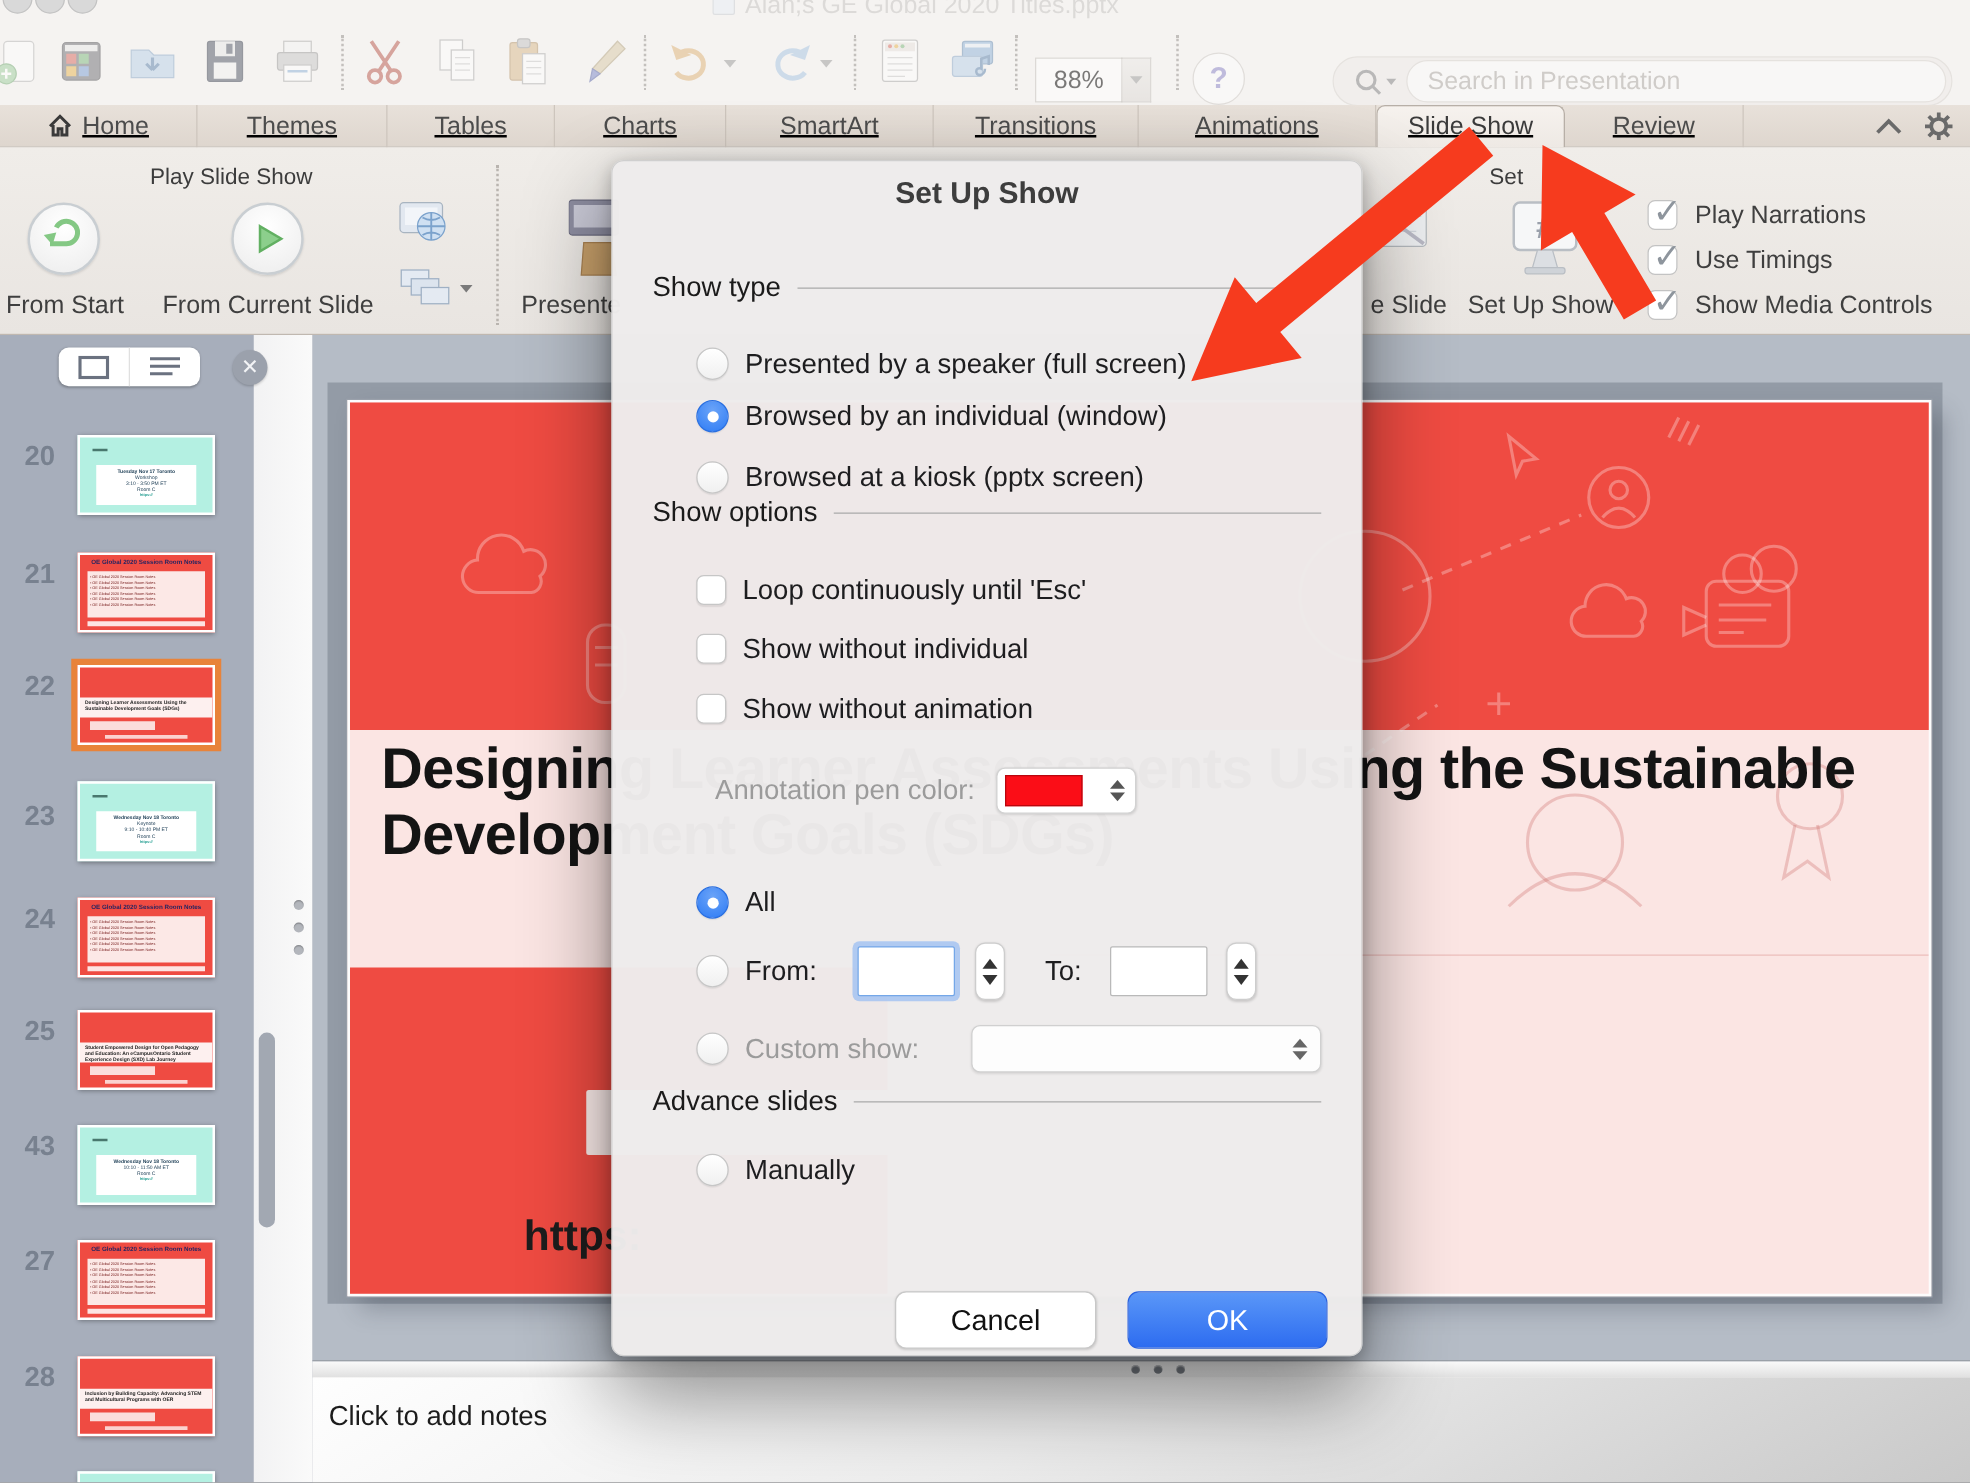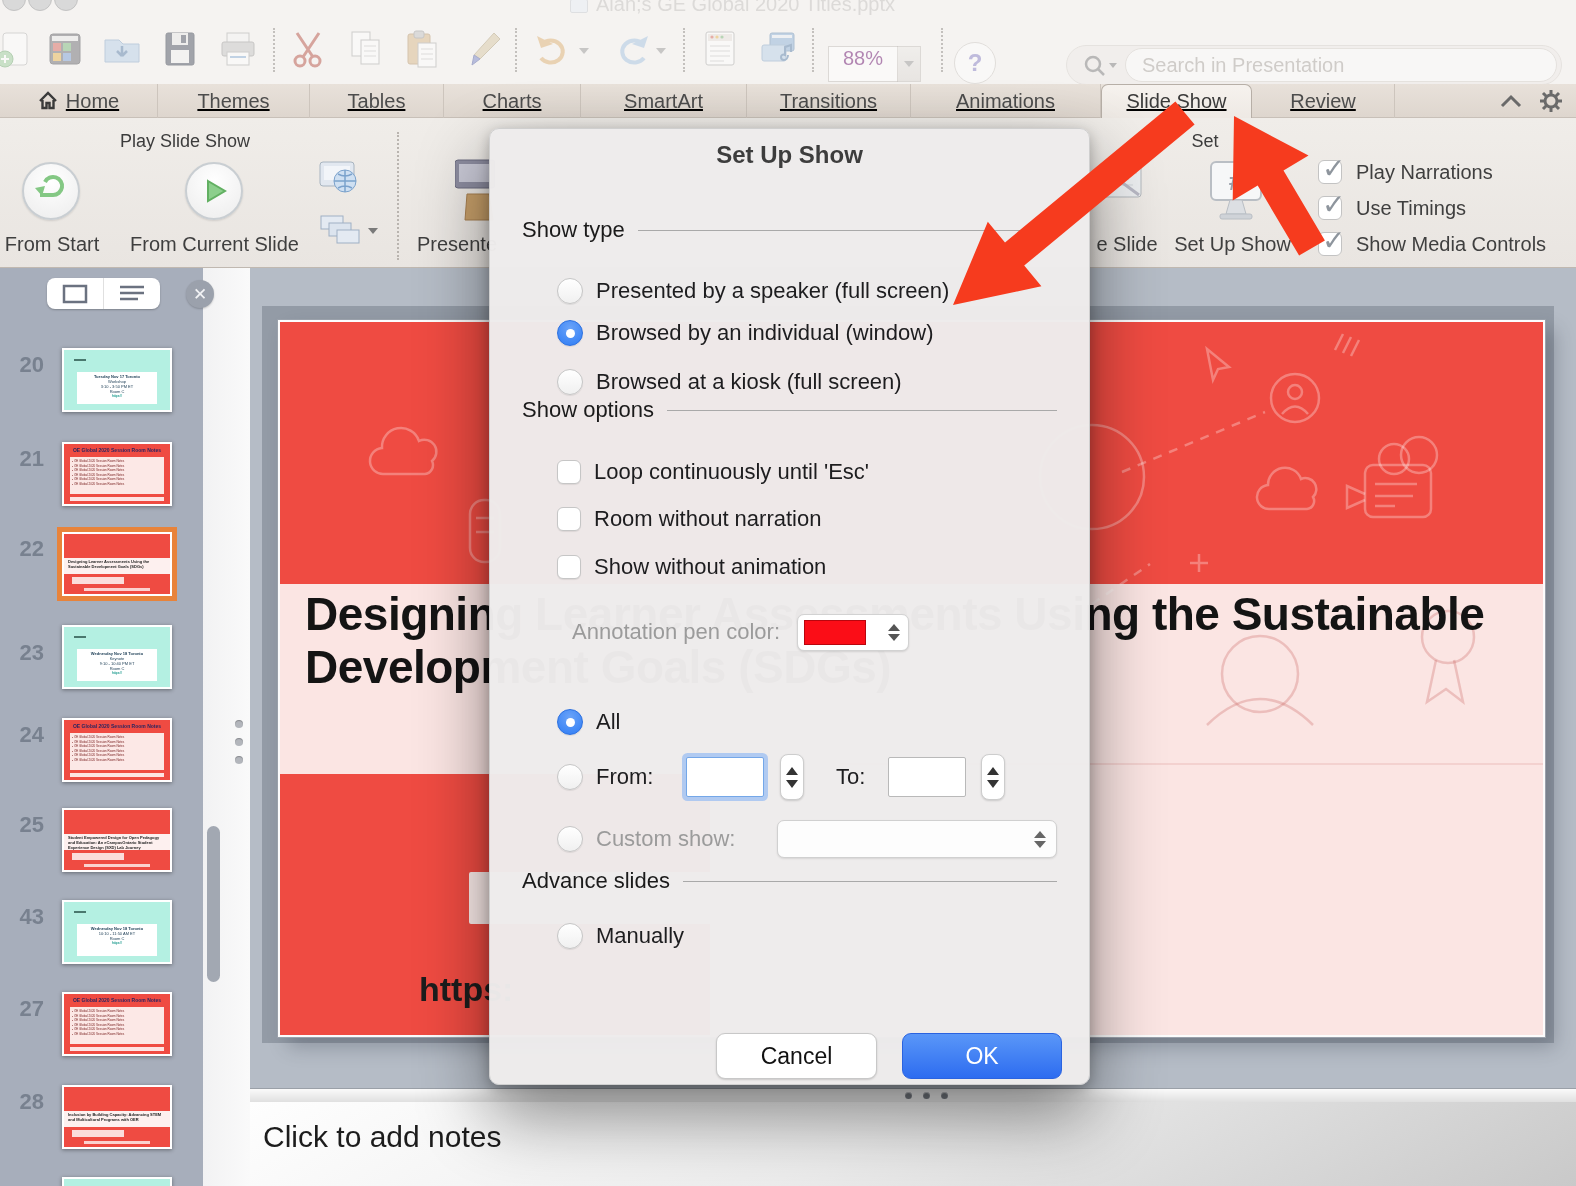--- a/index.html
+++ b/index.html
@@ -10,21 +10,21 @@
 
 #titlebar{left:0;top:0;width:1576px;height:18px;background:#f5f3f1;overflow:hidden;}
 .tlight{width:24px;height:24px;border-radius:50%;background:#d9d9d9;border:1px solid #c3c3c3;top:-13px;}
 #doctitle{left:570px;top:-7px;color:#c4c2c0;font-size:20px;white-space:nowrap;}
 .docicon{display:inline-block;width:18px;height:14px;background:#e8eef5;border:1px solid #c9cdd3;border-radius:2px;vertical-align:-2px;margin-right:8px;}
 
 #toolbar{left:0;top:18px;width:1576px;height:66px;background:#f5f3f1;}
 .tbi{top:8px;width:40px;height:46px;display:flex;align-items:center;justify-content:center;}
 .tdiv{top:10px;width:0;height:44px;border-left:2px dotted #c3c0bd;}
 .caret{width:0;height:0;border-left:5px solid transparent;border-right:5px solid transparent;border-top:6px solid #9a9a9a;top:30px;}
-#zoombox{left:828px;top:28px;width:70px;height:36px;background:#fff;border:1px solid #c5c1bd;display:flex;align-items:flex-start;justify-content:center;font-size:20px;color:#701a75;}
+#zoombox{left:828px;top:28px;width:70px;height:36px;background:#fff;border:1px solid #c5c1bd;display:flex;align-items:center;justify-content:center;font-size:20px;color:#000000;}
 #zoomdrop{left:897px;top:28px;width:24px;height:36px;background:linear-gradient(#eceae7,#dcd8d4);border:1px solid #c5c1bd;border-left:none;display:flex;align-items:center;justify-content:center;}
 #helpbtn{left:954px;top:24px;width:42px;height:42px;border-radius:50%;background:#fdfdfd;border:1px solid #ccc8c4;display:flex;align-items:center;justify-content:center;color:#8b84c8;font-size:24px;font-weight:bold;}
 #search{left:1066px;top:27px;width:496px;height:40px;border-radius:20px;background:#efecea;border:1px solid #dedad6;}
 #searchinner{left:58px;top:2px;width:432px;height:34px;border-radius:17px;background:#fbfaf9;border:1px solid #ddd9d5;}
 #search input{border:none;outline:none;background:transparent;width:100%;height:100%;padding:0 16px;font-size:20px;color:#6b6b6b;}
 #search input::placeholder{color:#bcb8b4;}
 
 #tabbar{left:0;top:84px;width:1576px;height:34px;background:linear-gradient(#e8e1da,#ded6ce);display:flex;border-bottom:1px solid #c8c0b8;text-decoration:underline;}
 .tab{height:34px;display:flex;align-items:center;justify-content:center;gap:8px;font-size:20px;color:#4c4c4c;border-right:1px solid #cdc5bd;cursor:default;}
 .tab.active{background:linear-gradient(#f6f2ee,#eee9e4);border:1px solid #b7afa7;border-bottom:none;border-radius:7px 7px 0 0;color:#3a3a3a;}
@@ -60,21 +60,21 @@
 #recess{left:12px;top:38px;width:1292px;height:737px;background:#939ba6;}
 #slide{left:28px;top:52px;width:1267px;height:717px;background:#fbe5e3;border:2px solid #fcfcfc;box-shadow:0 0 0 1px #9aa1ab,10px 10px 18px rgba(40,48,60,.28);}
 #redtop{left:0;top:0;width:1263px;height:262px;background:#ef4b42;}
 #redbl{left:0;top:452px;width:430px;height:261px;background:#ef4b42;}
 #authorbox{left:189px;top:550px;width:300px;height:52px;background:#fdeeec;border-radius:2px;}
 #slidetitle{left:25px;top:266px;width:1240px;font-size:46px;line-height:53px;font-weight:bold;color:#141414;letter-spacing:-.5px;}
 #slidelink{left:139px;top:648px;font-size:34px;font-weight:bold;color:#1d1d1d;}
 #notesdiv{left:250px;top:1088px;width:1326px;height:14px;background:linear-gradient(#fafafa,#e0e0e0);border-top:1px solid #9aa0a8;}
 .gripdot{top:3px;width:7px;height:7px;border-radius:50%;background:#70757c;box-shadow:inset 0 1px 1px rgba(255,255,255,.6);}
 #notes{left:250px;top:1102px;width:1326px;height:84px;background:linear-gradient(150deg,#fefefe 0%,#ededed 45%,#c9c9c9 100%);}
-#notestext{left:13px;top:18px;font-size:30px;color:#1c1c1c;}
+#notestext{left:13px;top:18px;font-size:22px;color:#1c1c1c;}
 
 #dialog{left:489px;top:128px;width:601px;height:957px;background:rgba(238,236,236,.98);border:1px solid #cfcfcf;border-radius:10px;box-shadow:0 30px 70px rgba(0,0,0,.45),0 4px 14px rgba(0,0,0,.25);z-index:10;}
 #dlgtitle{left:0;top:12px;width:100%;text-align:center;font-size:24px;font-weight:bold;color:#3d3d3d;}
 .dhead{left:32px;right:32px;height:26px;display:flex;align-items:center;gap:13px;position:absolute;}
 .dhead span{font-size:22px;color:#1b1b1b;white-space:nowrap;}
 .dhead .rule{flex:1;height:1px;background:#a9a9a9;}
 .drow{left:67px;right:32px;height:28px;display:flex;align-items:center;position:absolute;}
 .radio{width:26px;height:26px;border-radius:50%;background:linear-gradient(#ffffff,#f0f0f0);border:1px solid #c6c6c6;box-shadow:0 1px 1px rgba(0,0,0,.08);flex:none;position:relative;}
 .radio.sel{background:radial-gradient(circle at 50% 30%,#6aa3f8,#2e7cf5);border-color:#2a6fe0;}
 .radio.sel::after{content:"";position:absolute;left:8px;top:8px;width:9px;height:9px;border-radius:50%;background:#fff;}
@@ -543,34 +543,34 @@
     <div class="drow" style="top:148px">
       <span class="radio"></span>
       <span class="dlabel">Presented by a speaker (full screen)</span>
     </div>
     <div class="drow" style="top:190px">
       <span class="radio sel"></span>
       <span class="dlabel">Browsed by an individual (window)</span>
     </div>
     <div class="drow" style="top:239px">
       <span class="radio"></span>
-      <span class="dlabel">Browsed at a kiosk (full screen)</span>
+      <span class="dlabel">Browsed at a kiosk (pptx screen)</span>
     </div>
 
     <div class="dhead" style="top:268px">
       <span>Show options</span>
         <i class="rule"></i>
     </div>
     <div class="drow" style="top:329px">
       <span class="cb"></span>
       <span class="dlabel">Loop continuously until 'Esc'</span>
     </div>
     <div class="drow" style="top:376px">
       <span class="cb"></span>
-      <span class="dlabel">Room without narration</span>
+      <span class="dlabel">Show without individual</span>
     </div>
     <div class="drow" style="top:424px">
       <span class="cb"></span>
       <span class="dlabel">Show without animation</span>
     </div>
     <div class="drow" style="top:484px;left:32px;height:38px;">
       <span class="dlabel dim" style="margin-left:0;width:258px;text-align:right;">Annotation pen color:</span>
       <span class="penwell" style="margin-left:17px;">
         <span class="swatch"></span>
         <span class="chev2">

